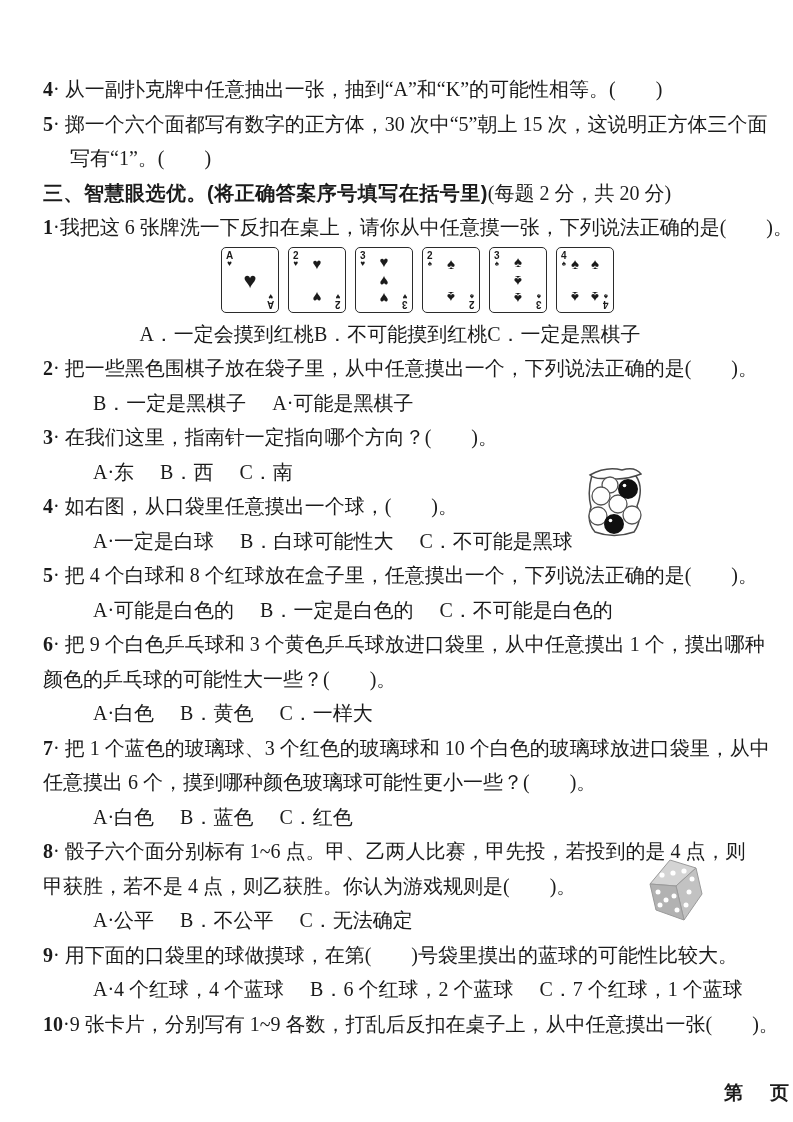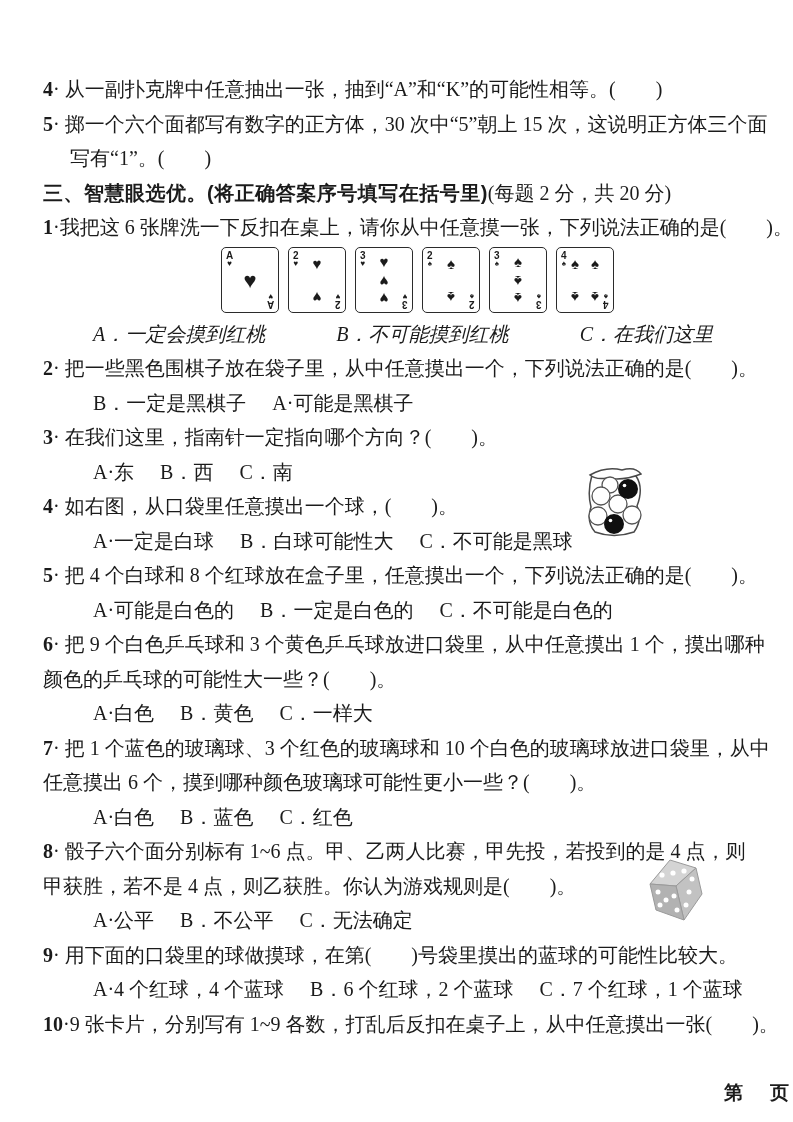--- a/index.html
+++ b/index.html
@@ -14,22 +14,22 @@
     overflow:hidden; background:#ffffff;
     padding:72px 40px 0 43px;
   }
   .line {
     height:34.5px; line-height:34.5px;
     font-size:20px; white-space:nowrap;
   }
   .qnum { font-weight:bold; }
   .opts { display:flex; gap:26px; margin-left:50px; }
   .opts-justify {
-    display:flex; justify-content:space-between;
-    width:620px; margin-left:50px;font-style:italic;
+    display:flex; justify-content:center;
+    width:620px; margin-left:37px;
   }
   .sec-title {
     font-weight:bold;
     font-family:"Liberation Sans","DejaVu Sans",sans-serif;
     font-size:20px; letter-spacing:0.5px;
   }
   .sec-note { font-weight:normal; font-family:"Liberation Serif","DejaVu Serif",serif; }
   
   .cards-row {
     height:72px; display:flex; gap:9px; align-items:flex-start;
@@ -159,21 +159,21 @@
       <div class="corner br">
           <span>4</span>
           <span class="cs">♠</span>
         </div>
     </div>
   </div>
 
   <div class="line opts-justify">
     <span>A．一定会摸到红桃</span>
     <span>B．不可能摸到红桃</span>
-    <span>C．在我们这里</span>
+    <span>C．一定是黑棋子</span>
   </div>
 
   <div class="line">
     <span class="qnum">2</span><span>· 把一些黑色围棋子放在袋子里，从中任意摸出一个，下列说法正确的是(　　)。</span>
   </div>
   <div class="line opts">
     <span>B．一定是黑棋子</span>
     <span>A·可能是黑棋子</span>
   </div>
 

